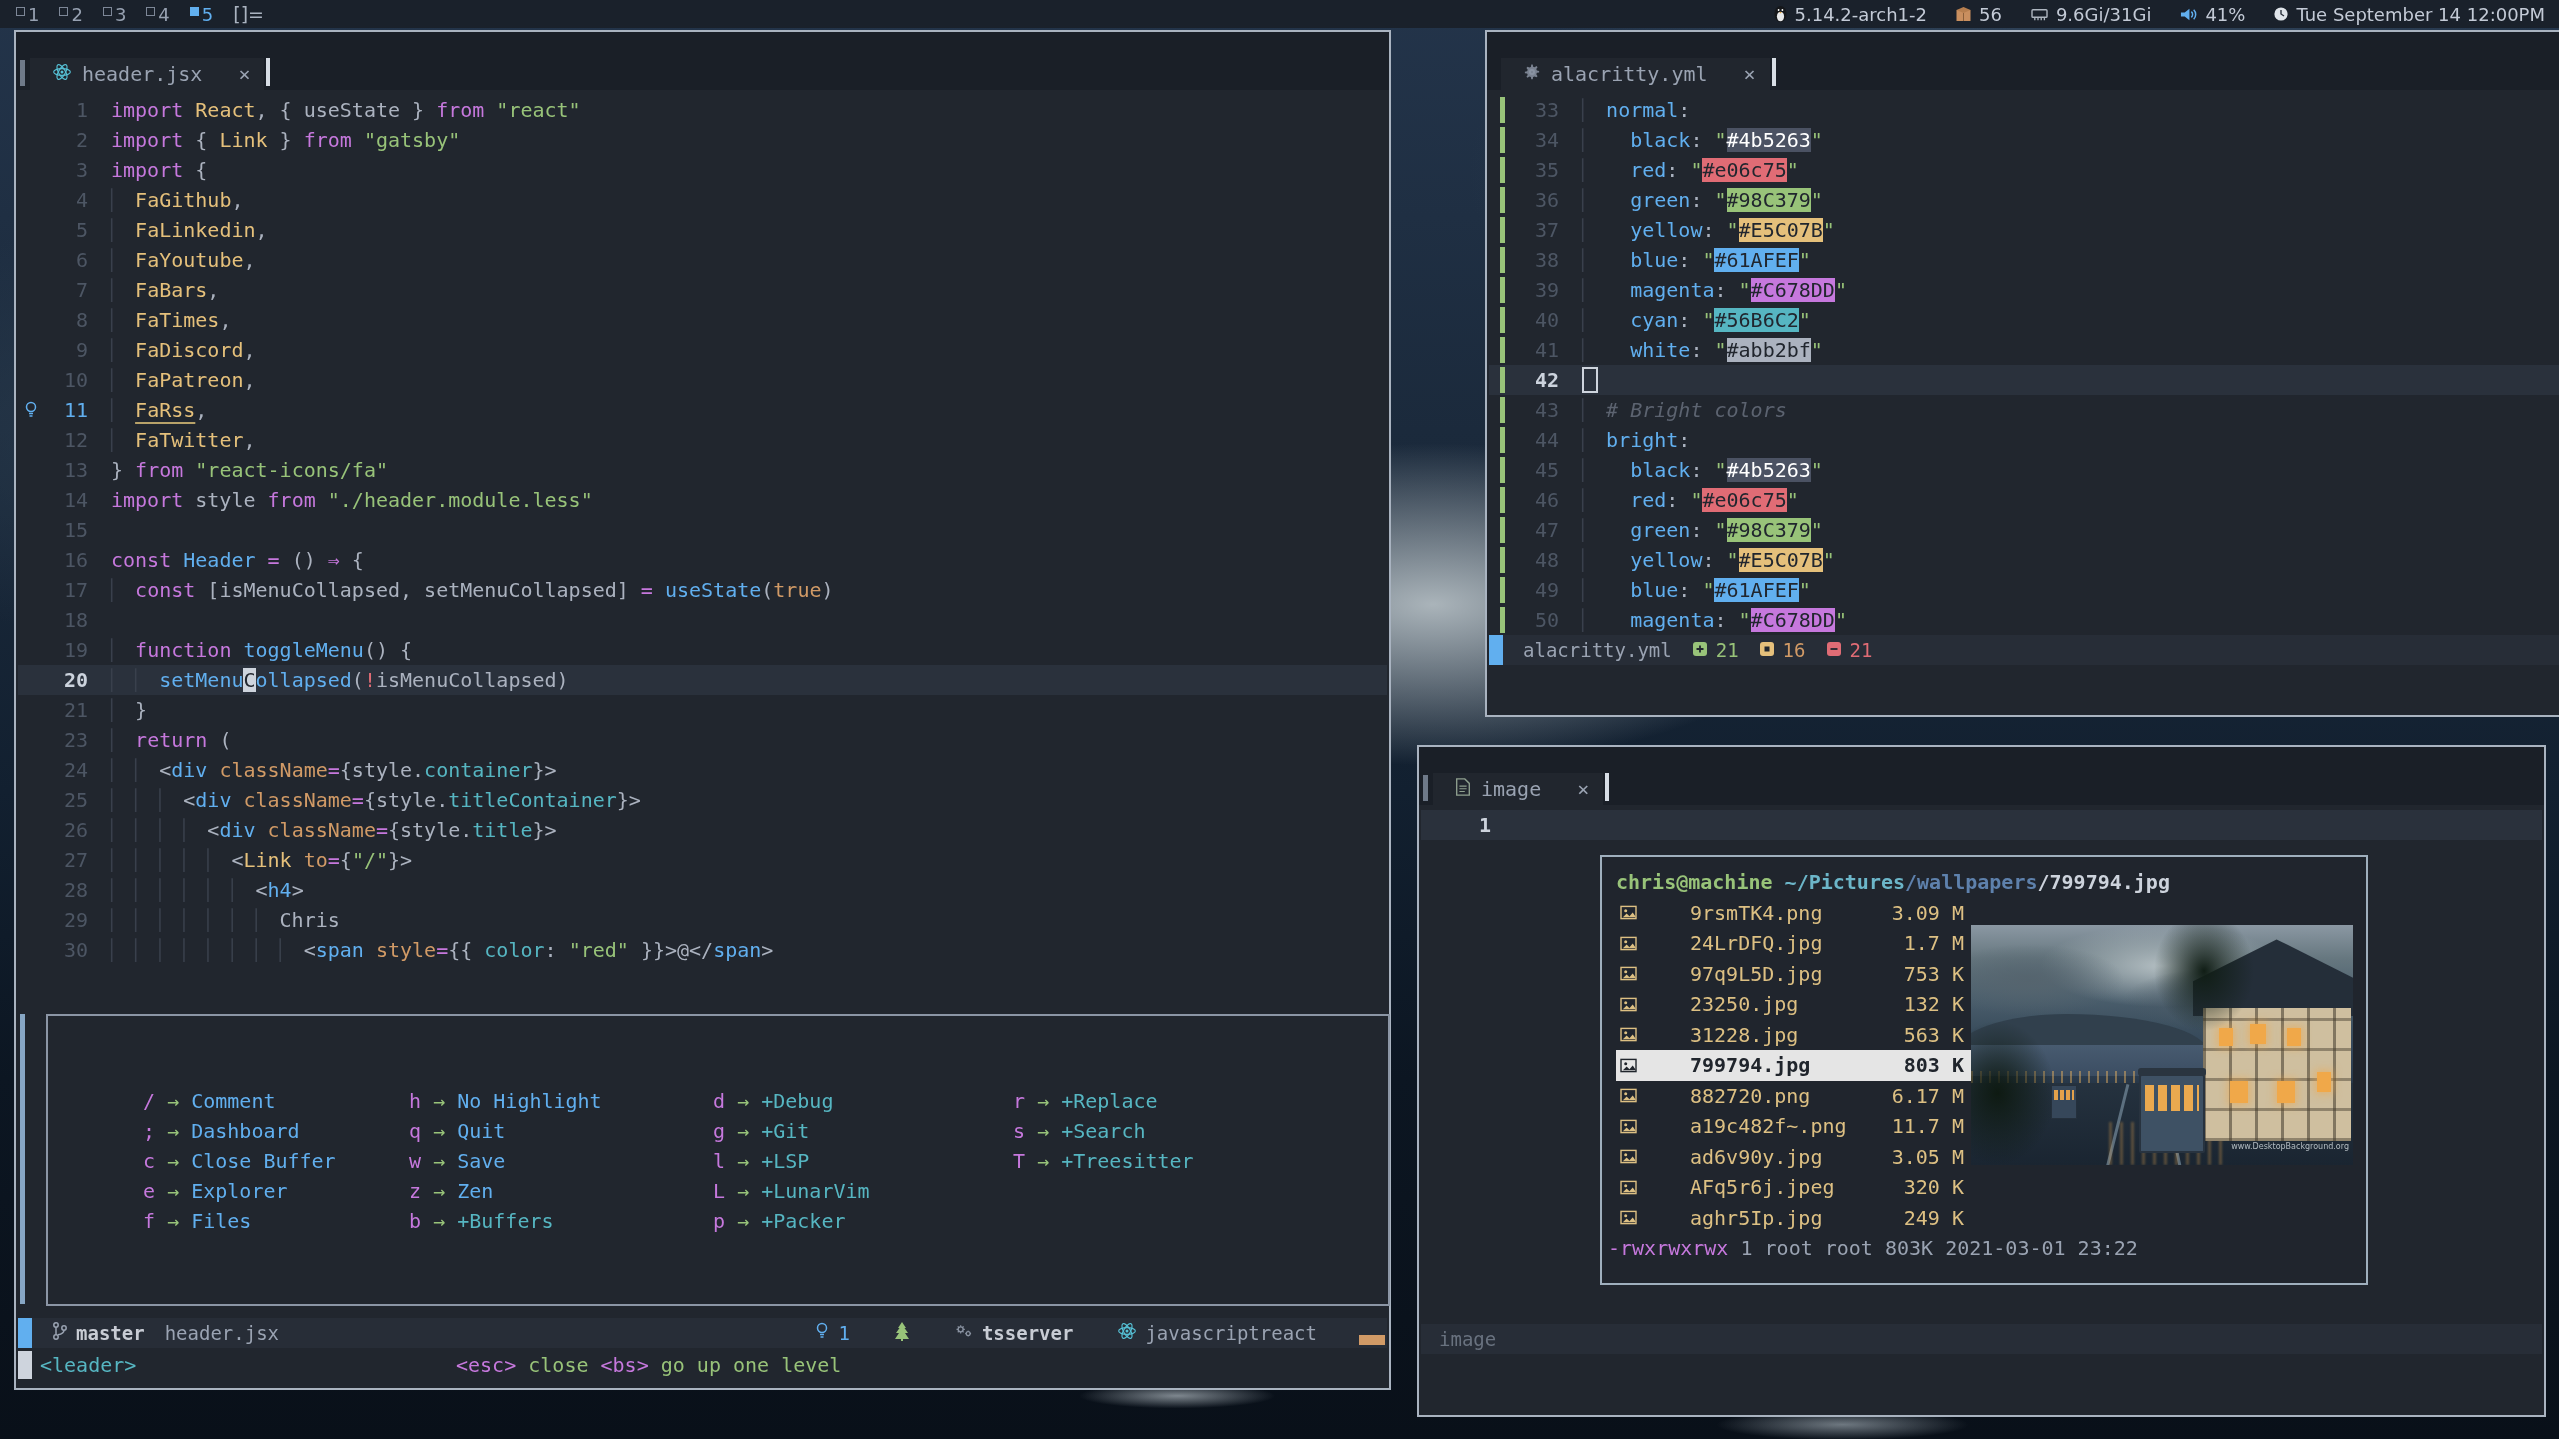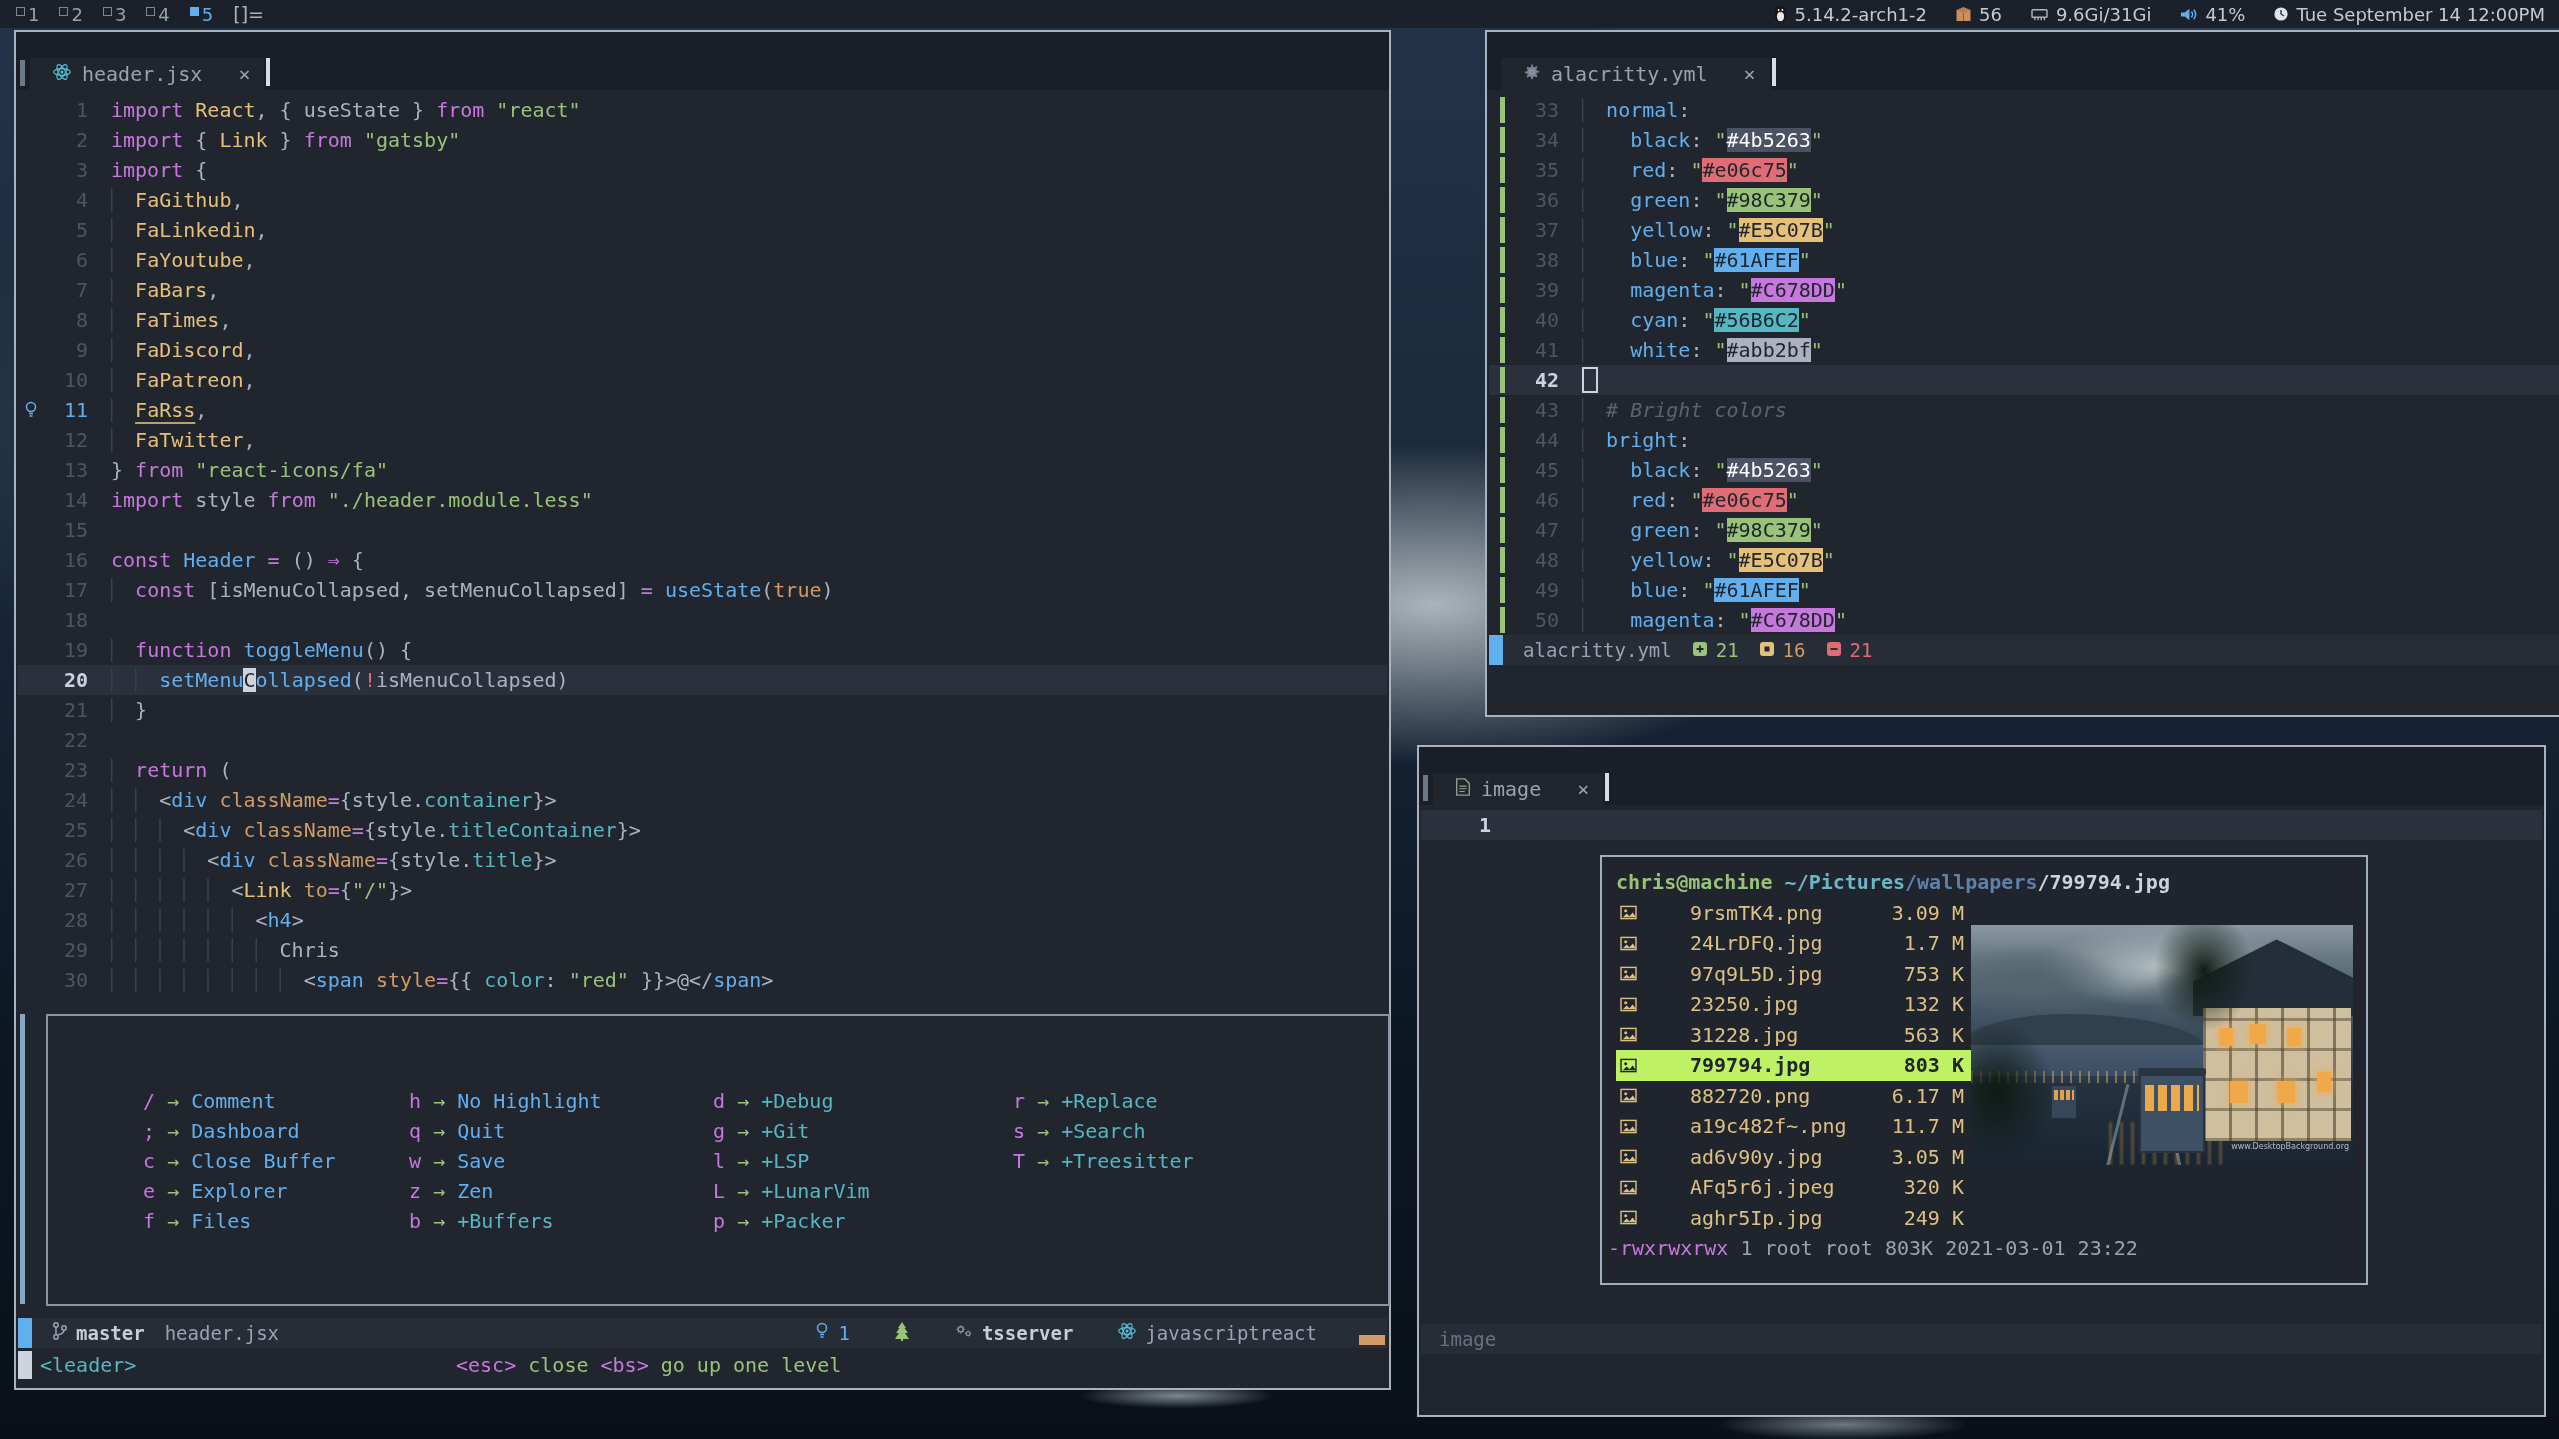--- a/index.html
+++ b/index.html
@@ -84,21 +84,21 @@
   .hint-key{color:#c678dd;} .hint-label{color:#98c379;margin-top:8px;}
   
   .fm{position:absolute;left:1600px;top:855px;width:768px;height:430px;background:#20252d;
     border:2px solid #9fafbd;box-sizing:border-box;padding:10px 0 0 14px;font-size:20px;line-height:30.5px;}
   .fm-header{white-space:pre;font-weight:bold;}
   .fm-user{color:#98c379;} .fm-path-a{color:#6cb6c9;} .fm-path-b{color:#5e81ac;} .fm-path-c{color:#cdd3dc;}
   .fm-row{display:flex;align-items:center;width:358px;height:30.5px;color:#ddc083;white-space:pre;gap:44px;}
   .fm-row .fic{width:30px;flex:none;display:flex;align-items:center;padding-left:4px;box-sizing:border-box;}
   .fm-row .fname{flex:1;}
   .fm-row .fsize{width:100px;text-align:right;padding-right:10px;}
-  .fm-row.sel{background:#bef264;color:#20252c;font-weight:bold;}
+  .fm-row.sel{background:#e5e5e5;color:#20252c;font-weight:bold;}
   .fm-perms{white-space:pre;margin-left:-8px;}
   .fm-perm{color:#c678dd;} .fm-rest{color:#9aa3b2;}
   
   .pv{position:absolute;left:369px;top:68px;width:382px;height:240px;overflow:hidden;
     background:linear-gradient(180deg,#8b98a3 0%,#66777f 14%,#4b5f6d 30%,#3a4d5d 44%,#33465a 52%,#2b3c4e 62%,#202e3d 74%,#182330 100%);}
   .pv>div{position:absolute;}
   .pv-cloud1{left:18%;top:0;width:64%;height:34%;background:radial-gradient(closest-side,#b3bec2,rgba(179,190,194,0));border-radius:50%;}
   .pv-cloud2{left:-10%;top:8%;width:50%;height:30%;background:radial-gradient(closest-side,#55646e,rgba(85,100,110,0));border-radius:50%;}
   .pv-cloud3{left:40%;top:18%;width:50%;height:26%;background:radial-gradient(closest-side,#4a5a66,rgba(74,90,102,0));border-radius:50%;}
   .pv-mtn{left:-4%;top:37%;width:66%;height:20%;background:#31404d;border-radius:55% 70% 0 0/100% 100% 0 0;}
@@ -250,21 +250,20 @@
         <div class="crow"><span class="sign"></span><span class="lnum">12</span><span class="ltext"><span class="tok-guide">▏ </span><span class="tok-type">FaTwitter</span><span class="tok-fg">,</span></span></div>
         <div class="crow"><span class="sign"></span><span class="lnum">13</span><span class="ltext"><span class="tok-fg">} </span><span class="tok-kw">from</span><span class="tok-fg"> </span><span class="tok-str">"react-icons/fa"</span></span></div>
         <div class="crow"><span class="sign"></span><span class="lnum">14</span><span class="ltext"><span class="tok-kw">import</span><span class="tok-fg"> style </span><span class="tok-kw">from</span><span class="tok-fg"> </span><span class="tok-str">"./header.module.less"</span></span></div>
         <div class="crow"><span class="sign"></span><span class="lnum">15</span><span class="ltext"></span></div>
         <div class="crow"><span class="sign"></span><span class="lnum">16</span><span class="ltext"><span class="tok-kw">const</span><span class="tok-fg"> </span><span class="tok-fn">Header</span><span class="tok-fg"> </span><span class="tok-kw">=</span><span class="tok-fg"> () </span><span class="tok-kw">⇒</span><span class="tok-fg"> {</span></span></div>
         <div class="crow"><span class="sign"></span><span class="lnum">17</span><span class="ltext"><span class="tok-guide">▏ </span><span class="tok-kw">const</span><span class="tok-fg"> [isMenuCollapsed, setMenuCollapsed] </span><span class="tok-kw">=</span><span class="tok-fg"> </span><span class="tok-fn">useState</span><span class="tok-fg">(</span><span class="tok-num">true</span><span class="tok-fg">)</span></span></div>
         <div class="crow"><span class="sign"></span><span class="lnum">18</span><span class="ltext"></span></div>
         <div class="crow"><span class="sign"></span><span class="lnum">19</span><span class="ltext"><span class="tok-guide">▏ </span><span class="tok-kw">function</span><span class="tok-fg"> </span><span class="tok-fn">toggleMenu</span><span class="tok-fg">() {</span></span></div>
         <div class="crow cur"><span class="sign"></span><span class="lnum hl">20</span><span class="ltext"><span class="tok-guide">▏ ▏ </span><span class="tok-fn">setMenu</span><span class="tok-cursor">C</span><span class="tok-fn">ollapsed</span><span class="tok-fg">(</span><span class="tok-red">!</span><span class="tok-fg">isMenuCollapsed)</span></span></div>
         <div class="crow"><span class="sign"></span><span class="lnum">21</span><span class="ltext"><span class="tok-guide">▏ </span><span class="tok-fg">}</span></span></div>
-        <div class="crow"><span class="sign"></span><span class="lnum">22</span><span class="ltext"></span></div>
         <div class="crow"><span class="sign"></span><span class="lnum">23</span><span class="ltext"><span class="tok-guide">▏ </span><span class="tok-kw">return</span><span class="tok-fg"> (</span></span></div>
         <div class="crow"><span class="sign"></span><span class="lnum">24</span><span class="ltext"><span class="tok-guide">▏ ▏ </span><span class="tok-fg">&lt;</span><span class="tok-fn">div</span><span class="tok-fg"> </span><span class="tok-attr">className</span><span class="tok-kw">=</span><span class="tok-fg">{style.</span><span class="tok-prop">container</span><span class="tok-fg">}&gt;</span></span></div>
         <div class="crow"><span class="sign"></span><span class="lnum">25</span><span class="ltext"><span class="tok-guide">▏ ▏ ▏ </span><span class="tok-fg">&lt;</span><span class="tok-fn">div</span><span class="tok-fg"> </span><span class="tok-attr">className</span><span class="tok-kw">=</span><span class="tok-fg">{style.</span><span class="tok-prop">titleContainer</span><span class="tok-fg">}&gt;</span></span></div>
         <div class="crow"><span class="sign"></span><span class="lnum">26</span><span class="ltext"><span class="tok-guide">▏ ▏ ▏ ▏ </span><span class="tok-fg">&lt;</span><span class="tok-fn">div</span><span class="tok-fg"> </span><span class="tok-attr">className</span><span class="tok-kw">=</span><span class="tok-fg">{style.</span><span class="tok-prop">title</span><span class="tok-fg">}&gt;</span></span></div>
         <div class="crow"><span class="sign"></span><span class="lnum">27</span><span class="ltext"><span class="tok-guide">▏ ▏ ▏ ▏ ▏ </span><span class="tok-fg">&lt;</span><span class="tok-type">Link</span><span class="tok-fg"> </span><span class="tok-attr">to</span><span class="tok-kw">=</span><span class="tok-fg">{</span><span class="tok-str">"/"</span><span class="tok-fg">}&gt;</span></span></div>
         <div class="crow"><span class="sign"></span><span class="lnum">28</span><span class="ltext"><span class="tok-guide">▏ ▏ ▏ ▏ ▏ ▏ </span><span class="tok-fg">&lt;</span><span class="tok-fn">h4</span><span class="tok-fg">&gt;</span></span></div>
         <div class="crow"><span class="sign"></span><span class="lnum">29</span><span class="ltext"><span class="tok-guide">▏ ▏ ▏ ▏ ▏ ▏ ▏ </span><span class="tok-fg">Chris</span></span></div>
         <div class="crow"><span class="sign"></span><span class="lnum">30</span><span class="ltext"><span class="tok-guide">▏ ▏ ▏ ▏ ▏ ▏ ▏ ▏ </span><span class="tok-fg">&lt;</span><span class="tok-fn">span</span><span class="tok-fg"> </span><span class="tok-attr">style</span><span class="tok-kw">=</span><span class="tok-fg">{{ </span><span class="tok-prop">color</span><span class="tok-fg">: </span><span class="tok-str">"red"</span><span class="tok-fg"> }}</span><span class="tok-fg">&gt;@</span><span class="tok-fg">&lt;/</span><span class="tok-fn">span</span><span class="tok-fg">&gt;</span></span></div>
       </div>
 

